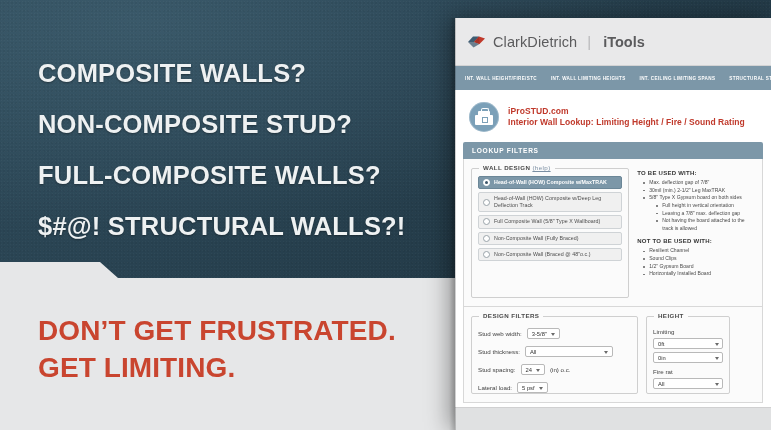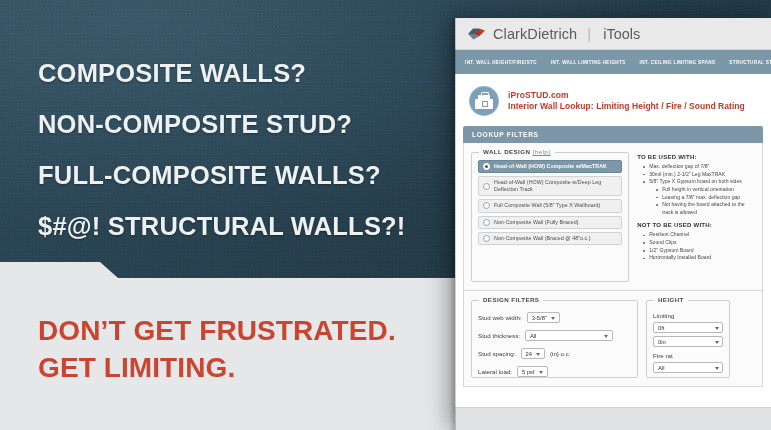--- a/index.html
+++ b/index.html
@@ -44,28 +44,28 @@
     line-height:37px;white-space:nowrap;
   }
 
   
   .app-window{
     position:absolute;left:455px;top:18px;width:316px;height:412px;
     background:#ffffff;overflow:hidden;z-index:6;
     box-shadow:-6px 0 22px rgba(0,0,0,.38);
   }
   .app-chrome{
-    height:32px;background:#e9e9ea;border-bottom:1px solid #d3d3d4;
+    height:48px;background:#e9e9ea;border-bottom:1px solid #d3d3d4;
     display:flex;align-items:center;padding:0 0 0 12px;box-sizing:border-box;
   }
   .brand{display:flex;align-items:center;gap:7px;}
   .brand-mark{width:19px;height:16px;position:relative;flex:none;}
   .brand-txt{font-size:14.5px;color:#5b5b5d;letter-spacing:.1px;white-space:nowrap;}
   .brand-div{color:#b9b9bb;font-size:15px;margin:0 5px 0 3px;}
-  .brand-itools{font-size:14.5px;color:#5b5b5d;}
+  .brand-itools{font-size:14.5px;color:#5b5b5d;font-weight:bold;}
 
   .navbar{
     height:24px;background:#7c97a8;display:flex;align-items:center;
     padding-left:10px;box-sizing:border-box;gap:14px;overflow:hidden;
   }
   .navbar .tab{
     font-size:4.6px;color:#fdfdfd;letter-spacing:.35px;white-space:nowrap;
     font-weight:bold;
   }
 

